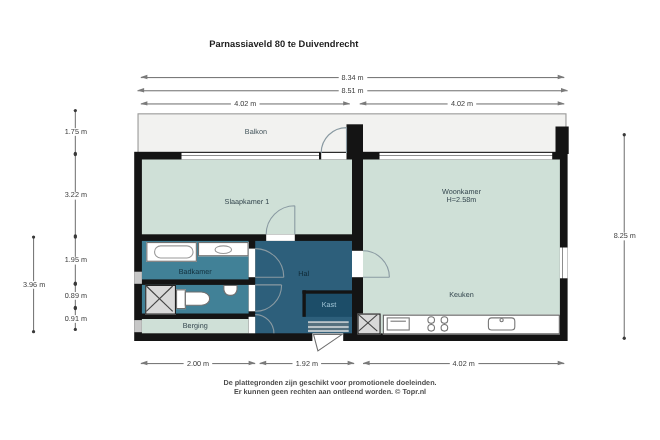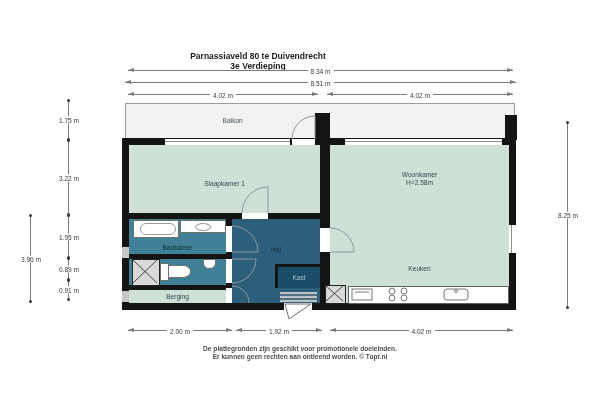--- a/index.html
+++ b/index.html
@@ -1,20 +1,20 @@
 <!DOCTYPE html>
 <html style="--c-room_light: #cfe0d7; --c-room_teal: #418197; --c-room_dark: #2d5f7b; --c-room_kast: #1c4d68; --c-wall: #141414; --c-balkon_fill: #f2f2f0;"><head>
 <meta charset="utf-8">
 <style>
   html,body{margin:0;padding:0;background:#fff;}
   #page{position:relative;width:600px;height:400px;background:#fff;overflow:hidden;
         font-family:"Liberation Sans",sans-serif;}
   .abs{position:absolute;}
   
-  #title{top:52px;left:0;width:516px;text-align:center;font-size:8.5px;font-weight:bold;
+  #title{top:36px;left:0;width:516px;text-align:center;font-size:8.5px;font-weight:bold;
          color:#1c1c1c;line-height:9.5px;}
   #footer{top:345px;left:0;width:600px;text-align:center;font-size:6.6px;font-weight:600;
           color:#4c4c4c;line-height:8px;}
   
   .dimh{border-top:1px solid #7a7a7a;height:0;}
   .dimh::before{content:"";position:absolute;left:0;top:-3px;border:2.5px solid transparent;
                 border-right:6px solid #7a7a7a;border-left:none;}
   .dimh::after{content:"";position:absolute;right:0;top:-3px;border:2.5px solid transparent;
                border-left:6px solid #7a7a7a;border-right:none;}
   .dimv{border-left:1px solid #7a7a7a;width:0;}
@@ -47,21 +47,20 @@
   #doormat{background:repeating-linear-gradient(to bottom,#b9c3c8 0 2px,#55707e 2px 4px);}
   svg{position:absolute;left:0;top:0;}
 </style>
 </head>
 <body>
 
 <div id="page">
 
   <div class="abs" id="title">
     <div>Parnassiaveld 80 te Duivendrecht</div>
-    <div>3e Verdieping</div>
   </div>
 
   <div class="abs dimh" style="left:128px;top:70px;width:385px;">
     <span class="dlab">8.34 m</span>
   </div>
   <div class="abs dimh" style="left:125px;top:82px;width:391px;">
     <span class="dlab">8.51 m</span>
   </div>
   <div class="abs dimh" style="left:128px;top:94px;width:190px;">
     <span class="dlab">4.02 m</span>

